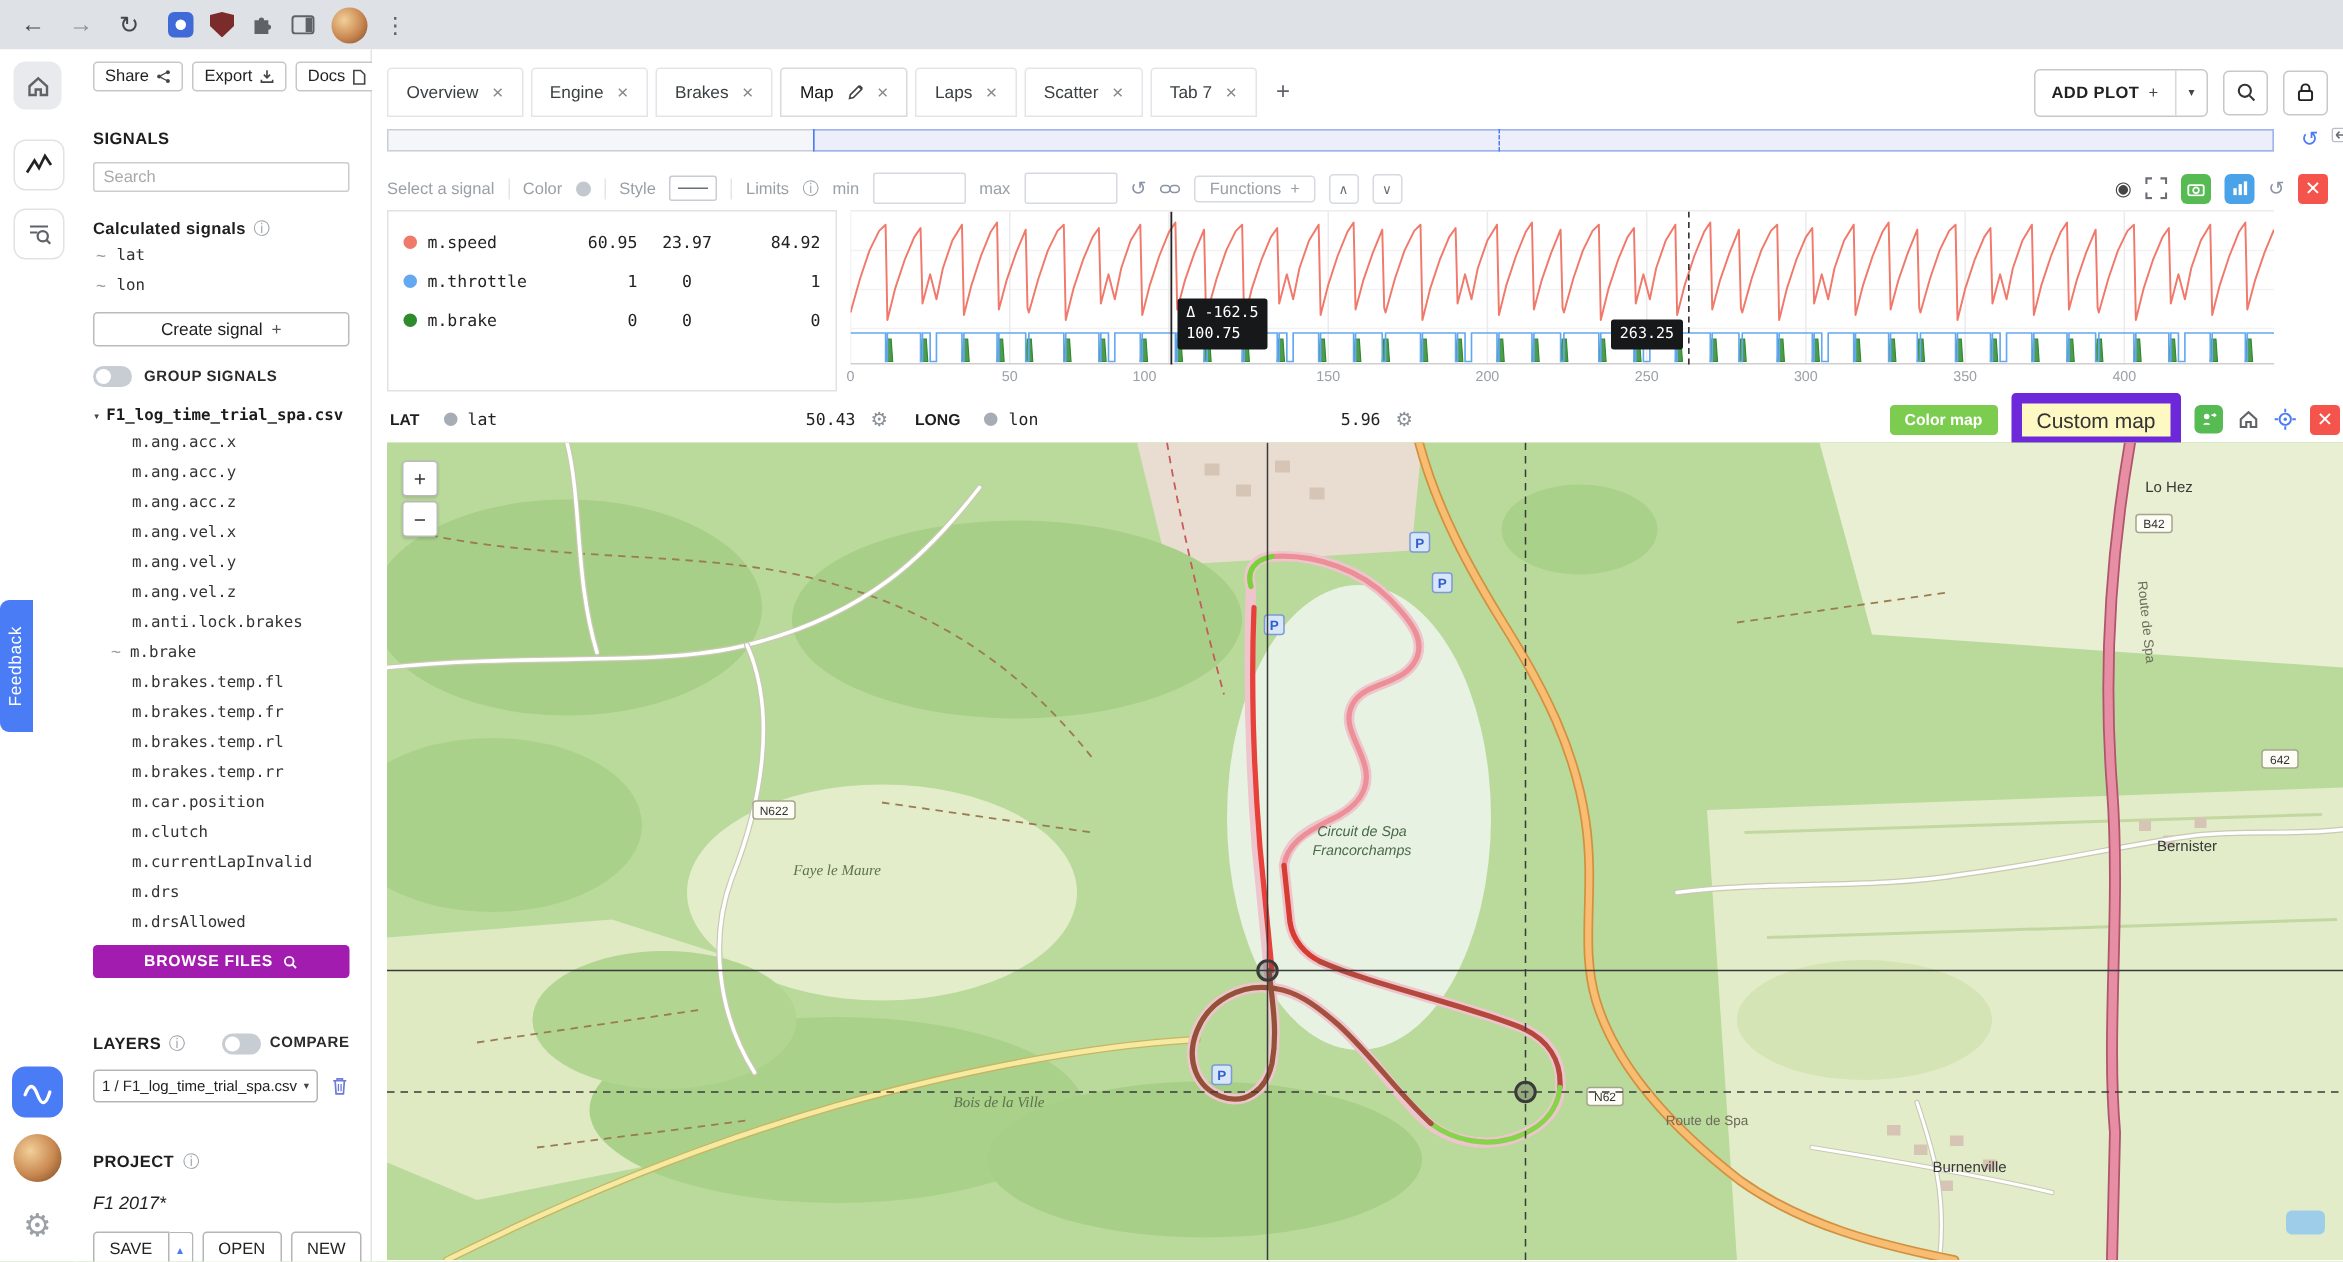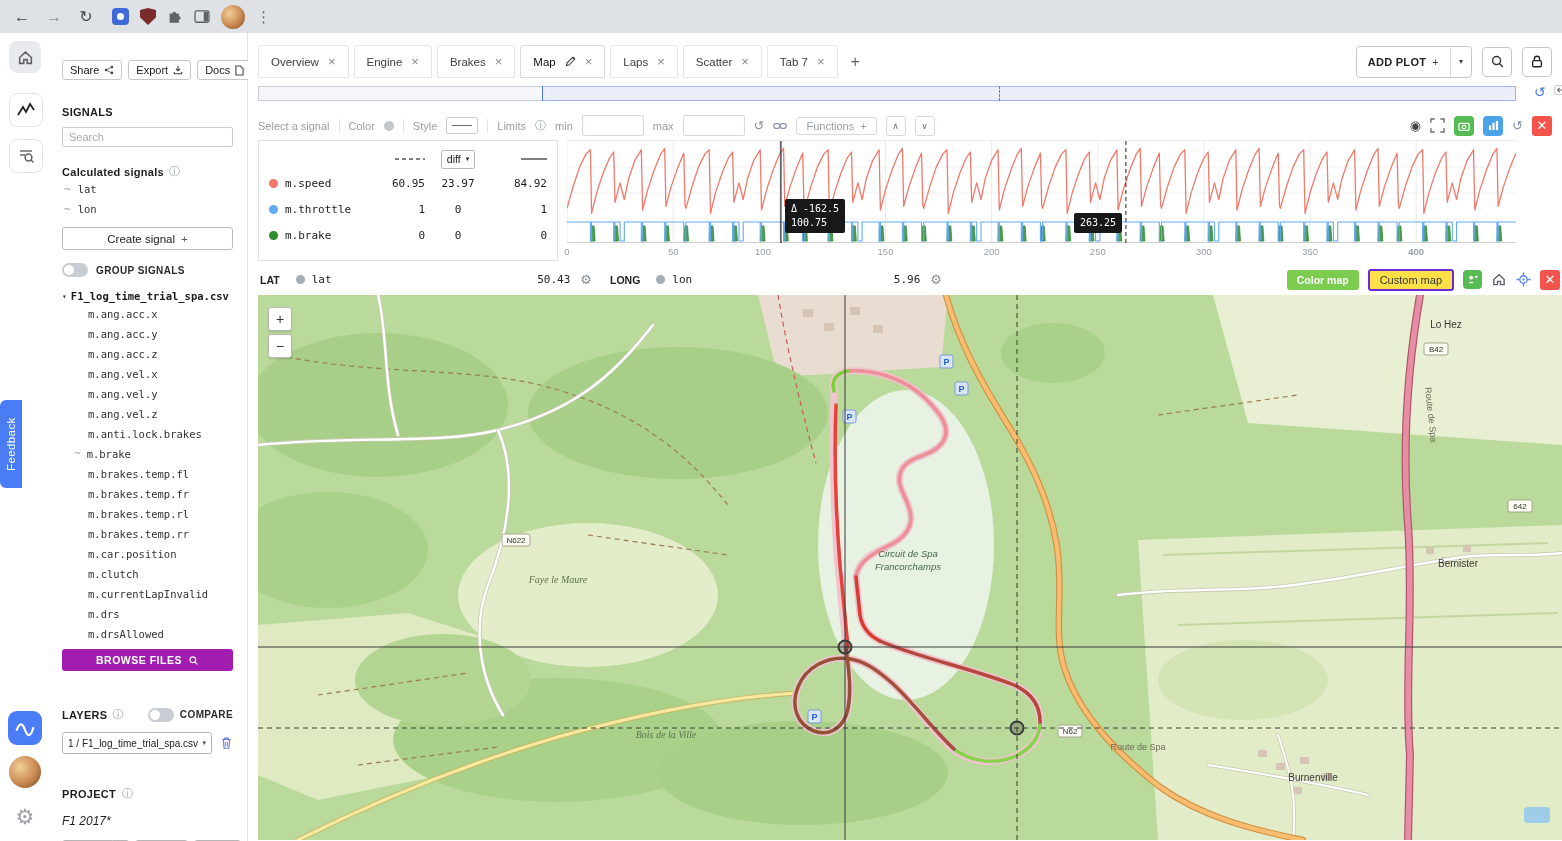--- a/index.html
+++ b/index.html
@@ -21,21 +21,21 @@
   .app{position:absolute;top:33px;left:0;right:0;bottom:0;}
   .rail{position:absolute;left:0;top:0;bottom:0;width:50px;background:#fff;border-right:1px solid #f1f1f1;}
   .rail-btn{position:absolute;left:9px;width:32px;height:32px;border-radius:8px;display:flex;align-items:center;justify-content:center;color:#5f6368;}
   .rail-btn.filled{background:#e8eaed;}
   .rail-btn.outl{border:1px solid #e3e3e3;}
   .feedback{position:absolute;left:0;top:367px;width:22px;height:88px;background:#4a7cf5;color:#fff;border-radius:0 6px 6px 0;display:flex;align-items:center;justify-content:center;font-size:11.5px;writing-mode:vertical-rl;transform:rotate(180deg);letter-spacing:.4px;}
   .marple{position:absolute;left:8px;bottom:96px;width:34px;height:34px;border-radius:9px;background:#4a7cf5;display:flex;align-items:center;justify-content:center;}
   .rail-avatar{position:absolute;left:9px;bottom:53px;width:32px;height:32px;border-radius:50%;background:radial-gradient(circle at 35% 35%,#f2cf9a,#c98850 55%,#6e441f);}
   .rail-gear{position:absolute;left:9px;bottom:8px;width:32px;height:32px;display:flex;align-items:center;justify-content:center;color:#9aa0a6;font-size:21px;}
   
-  .sidebar{position:absolute;left:50px;top:0;bottom:0;width:198px;border-right:1px solid #e4e4e4;box-sizing:border-box;padding:27px 14px 0 12px;font-size:11px;color:#333;background:#fff;}
+  .sidebar{position:absolute;left:50px;top:0;bottom:0;width:198px;border-right:1px solid #e4e4e4;box-sizing:border-box;padding:8px 14px 0 12px;font-size:11px;color:#333;background:#fff;}
   .btn-row{display:flex;gap:6px;}
   .sbtn{border:1px solid #c7c7c7;border-radius:3px;padding:3px 7px;font-size:11px;display:flex;align-items:center;gap:5px;background:#fff;color:#222;cursor:pointer;white-space:nowrap;}
   .caps{font-size:11px;font-weight:bold;letter-spacing:.3px;color:#1e1e1e;}
   .sec-title{margin-top:26px;}
   .search-in{margin-top:9px;width:100%;height:20px;border:1px solid #ccc;border-radius:2px;padding:0 6px;font-size:11px;box-sizing:border-box;color:#333;background:#fff;}
   .search-in::placeholder{color:#a9a9a9;}
   .calc-title{margin-top:17px;display:flex;gap:5px;align-items:center;}
   .info{color:#9aa0a6;font-size:11px;}
   .sig-row{display:flex;align-items:center;gap:7px;height:20px;font-family:"DejaVu Sans Mono",monospace;font-size:10.5px;color:#2f2f2f;padding-left:2px;cursor:pointer;}
   .wave{color:#9aa0a6;font-size:11px;}
@@ -111,21 +111,21 @@
   .x-ticks span{position:absolute;transform:translateX(-50%);font-size:9.5px;color:#9aa0a6;}
   .tt{position:absolute;background:#17181a;color:#fff;font-family:"DejaVu Sans Mono",monospace;font-size:10px;padding:3px 6px;border-radius:2px;line-height:1.4;white-space:nowrap;}
   
   .map-bar{position:absolute;top:233px;left:10px;width:1304px;height:27px;display:flex;align-items:center;box-sizing:border-box;padding:0 2px;font-size:11px;color:#222;}
   .sig-block{display:flex;align-items:center;width:332px;margin-right:18px;}
   .axis-lab{font-size:10.5px;font-weight:bold;color:#1e1e1e;}
   .gray-dot{width:9px;height:9px;border-radius:50%;background:#a7adb5;display:inline-block;}
   .gear{color:#8a9097;font-size:13px;cursor:pointer;}
   .map-bar-right{margin-left:auto;display:flex;align-items:center;gap:9px;}
   .pill-green{background:#7ccd4f;color:#fff;font-size:10.5px;font-weight:bold;border-radius:3px;padding:4px 10px;cursor:pointer;}
-  .pill-white{background:#fde047;color:#333;font-size:11px;border:2px solid #6d28d9;border-radius:3px;padding:3px 10px;cursor:pointer;}
+  .pill-white{background:#fef9c3;color:#333;font-size:14px;border:7px solid #6d28d9;border-radius:3px;padding:3px 10px;cursor:pointer;}
   
   .map-wrap{position:absolute;top:262px;left:10px;width:1304px;height:545px;overflow:hidden;background:#b9da9b;}
   .zoom-ctl{position:absolute;top:12px;left:10px;display:flex;flex-direction:column;gap:3px;z-index:5;}
   .zoom-btn{width:22px;height:22px;background:#fff;border:1px solid #b9b9b9;border-radius:3px;font-size:14px;color:#333;display:flex;align-items:center;justify-content:center;cursor:pointer;box-shadow:0 1px 2px rgba(0,0,0,.15);}
   .ml-place{font:italic 10px "Liberation Serif",serif;fill:#5d7250;}
   .ml-town{font:10px "Liberation Sans",sans-serif;fill:#383838;}
   .ml-circuit{font:italic 9.5px "Liberation Sans",sans-serif;fill:#49684a;}
   .ml-shield{font:8px "Liberation Sans",sans-serif;fill:#333;}
   .ml-road{font:9px "Liberation Sans",sans-serif;fill:#6b6b5a;}
   .ml-p{font:bold 9px "Liberation Sans",sans-serif;fill:#2c5fd0;}
@@ -460,40 +460,20 @@
               <rect x="4.8" y="3" width="2.4" height="8" fill="#fff"></rect>
               <rect x="8.6" y="1" width="2.4" height="10" fill="#fff"></rect>
             </svg>
           </span>
         <span style="font-size:13px;color:#8a93a6;">↺</span>
         <span class="close-btn">✕</span>
       </span>
     </div>
 
     <div class="legend">
-      <div class="leg-head">
-        <div class="leg-cols">
-          <span class="col-w1">
-              <svg width="30" height="6" viewBox="0 0 30 6">
-                <line x1="0" y1="3" x2="30" y2="3" stroke="#555" stroke-width="1.5" stroke-dasharray="4 3"></line>
-              </svg>
-            </span>
-          <span class="col-w2">
-              <span class="diff-sel">
-                <span>diff</span>
-                <span style="font-size:7px;">▾</span>
-              </span>
-            </span>
-          <span class="col-w3">
-              <svg width="26" height="6" viewBox="0 0 26 6">
-                <line x1="0" y1="3" x2="26" y2="3" stroke="#555" stroke-width="1.5"></line>
-              </svg>
-            </span>
-        </div>
-      </div>
       <div class="leg-row">
         <span class="leg-dot" style="background: rgb(240, 121, 107);"></span>
         <span class="leg-name">m.speed</span>
         <span class="leg-cols" style="margin-left:auto;">
           <span class="col-w1 leg-val">60.95</span>
           <span class="col-w2 leg-val">23.97</span>
           <span class="col-w3 leg-val">84.92</span>
         </span>
       </div>
       <div class="leg-row">
@@ -539,21 +519,21 @@
         </svg>
       <div class="x-ticks" id="x-ticks">
           <span style="left: 0px;">0</span>
           <span style="left: 106.2px;">50</span>
           <span style="left: 196px; text-align: right;">100</span>
           <span style="left: 318.5px;">150</span>
           <span style="left: 424.6px;">200</span>
           <span style="left: 530.8px;">250</span>
           <span style="left: 636.9px;">300</span>
           <span style="left: 743.1px;">350</span>
-          <span style="left: 849.2px; font-weight: bold;">400</span>
+          <span style="left: 849.2px;">400</span>
         </div>
       <div class="tt" id="tt-solid" style="left: 217.897px; top: 58px;">
         <div>Δ -162.5</div>
         <div>100.75</div>
       </div>
       <div class="tt" id="tt-dashed" style="left: 506.891px; top: 72px;">
         <div>263.25</div>
       </div>
     </div>
 

